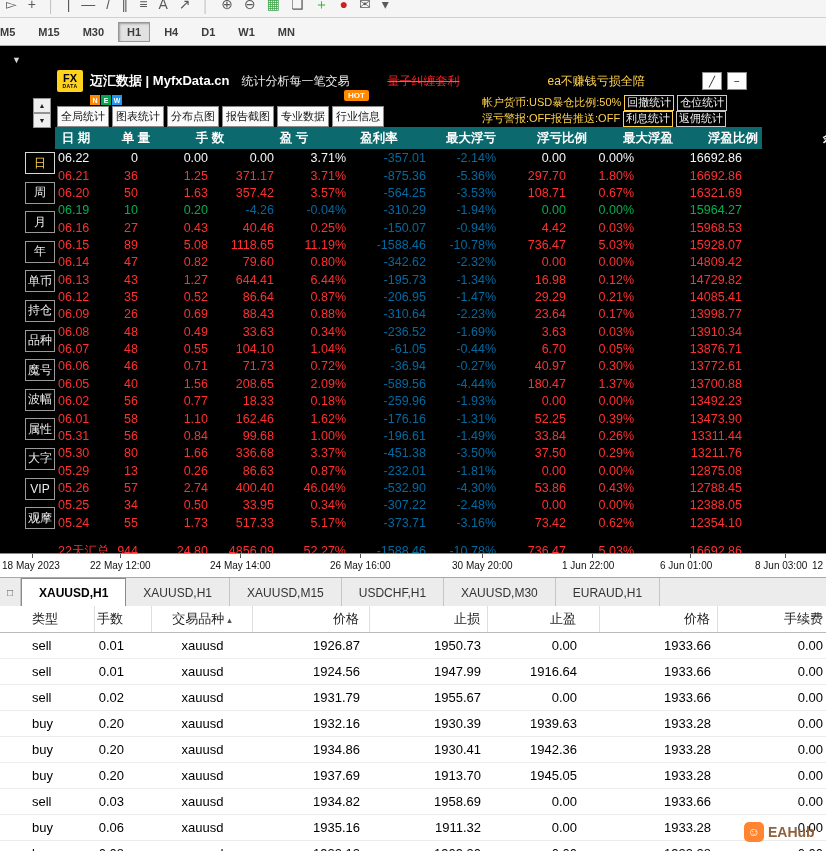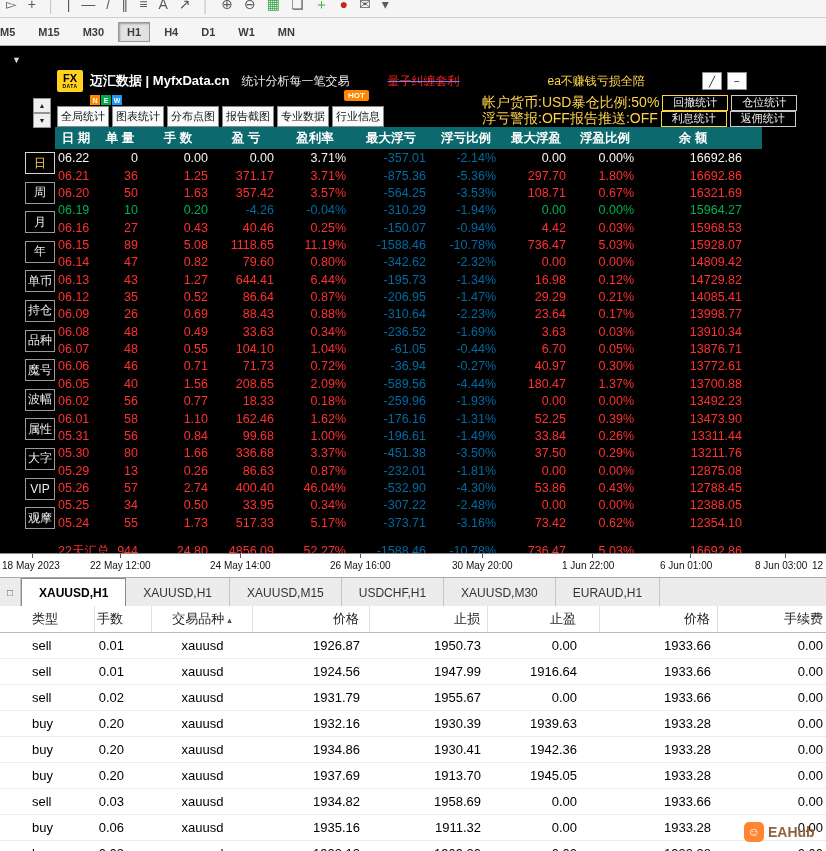--- a/index.html
+++ b/index.html
@@ -46,22 +46,22 @@
           align-items:center;justify-content:center}
   .hot-badge{position:absolute;left:344px;top:44px;background:#ff8800;color:#fff;font-size:8px;
              font-weight:bold;padding:1px 4px;border-radius:2px}
 
   .panel-tabs{position:absolute;left:57px;top:60px;display:flex;gap:3px}
   .ptab{width:50px;height:19px;background:#fbfbfb;border:1px solid #8a8a8a;color:#111;font-size:11px;
         display:flex;align-items:center;justify-content:center;white-space:nowrap}
 
   .acct{position:absolute;left:482px;top:49px;width:298px}
   .acct-row{display:flex;align-items:center;height:15px;margin-bottom:1px}
-  .acct-text{color:#ffd24a;font-size:14px;white-space:nowrap}
-  .stat-btn{margin-left:3px;border:1px solid #c9c9c9;color:#f2f2f2;font-size:11px;padding:0 10px;
+  .acct-text{color:#ffd24a;font-size:11px;white-space:nowrap}
+  .stat-btn{margin-left:3px;border:1px solid #c9c9c9;color:#f2f2f2;font-size:11px;padding:0 2px;
             height:14px;line-height:13px;white-space:nowrap;background:#000}
   .stat-btn.hl{border-color:#ffd24a}
 
   
   .sgrid{display:grid;grid-template-columns:42px 46px 70px 66px 72px 80px 70px 70px 68px 108px}
   .stat-head{position:absolute;left:55px;top:81px;width:707px;height:22px;background:#0c6a6e}
   .sh{color:#fff;font-size:12.5px;font-weight:bold;text-align:center;line-height:22px;white-space:nowrap}
   .stat-rows{position:absolute;left:55px;top:104px;width:692px}
   .stat-row{height:17.36px;align-items:center}
   .scell{font-size:12.5px;line-height:17px;text-align:right;padding-right:5px;white-space:nowrap}
@@ -198,21 +198,21 @@
       <span class="stat-btn">仓位统计</span>
     </div>
     <div class="acct-row">
       <span class="acct-text">浮亏警报:OFF报告推送:OFF</span>
       <span class="stat-btn hl">利息统计</span>
       <span class="stat-btn">返佣统计</span>
     </div>
   </div>
 
   <div class="stat-head">
-    <div class="sgrid" style="width:692px;">
+    <div class="sgrid" style="width:692px;gap:16px;">
         <div class="sh">日 期</div>
         <div class="sh">单 量</div>
         <div class="sh">手 数</div>
         <div class="sh">盈 亏</div>
         <div class="sh">盈利率</div>
         <div class="sh">最大浮亏</div>
         <div class="sh">浮亏比例</div>
         <div class="sh">最大浮盈</div>
         <div class="sh">浮盈比例</div>
         <div class="sh">余 额</div>

